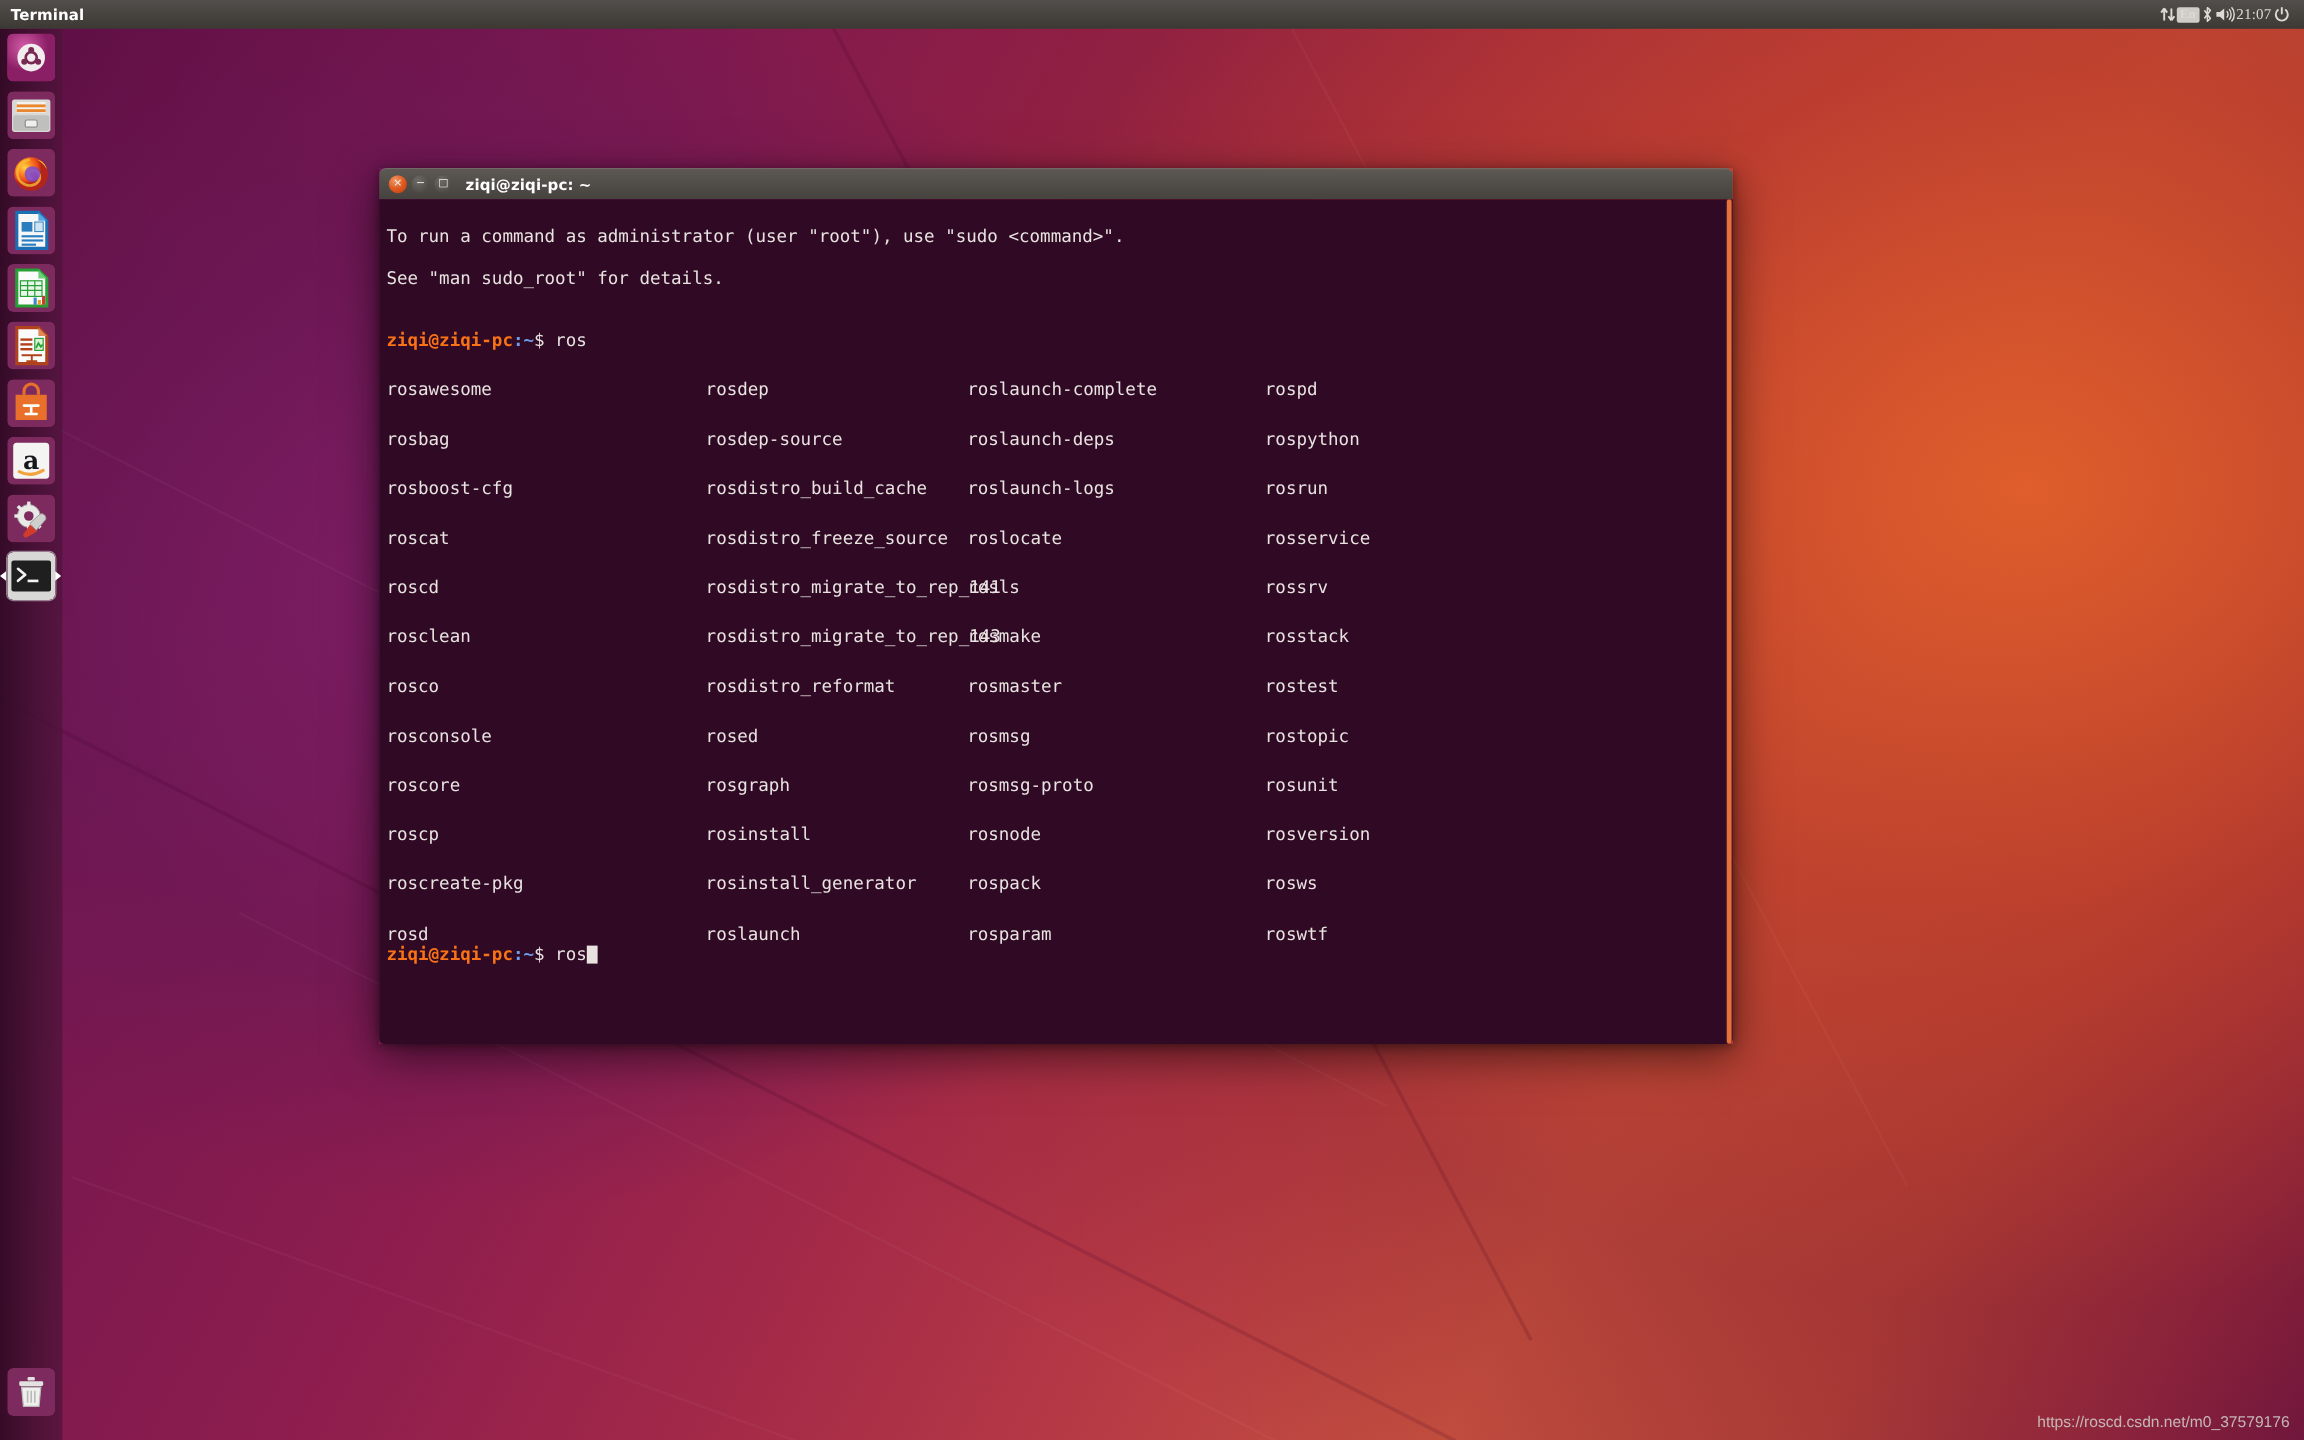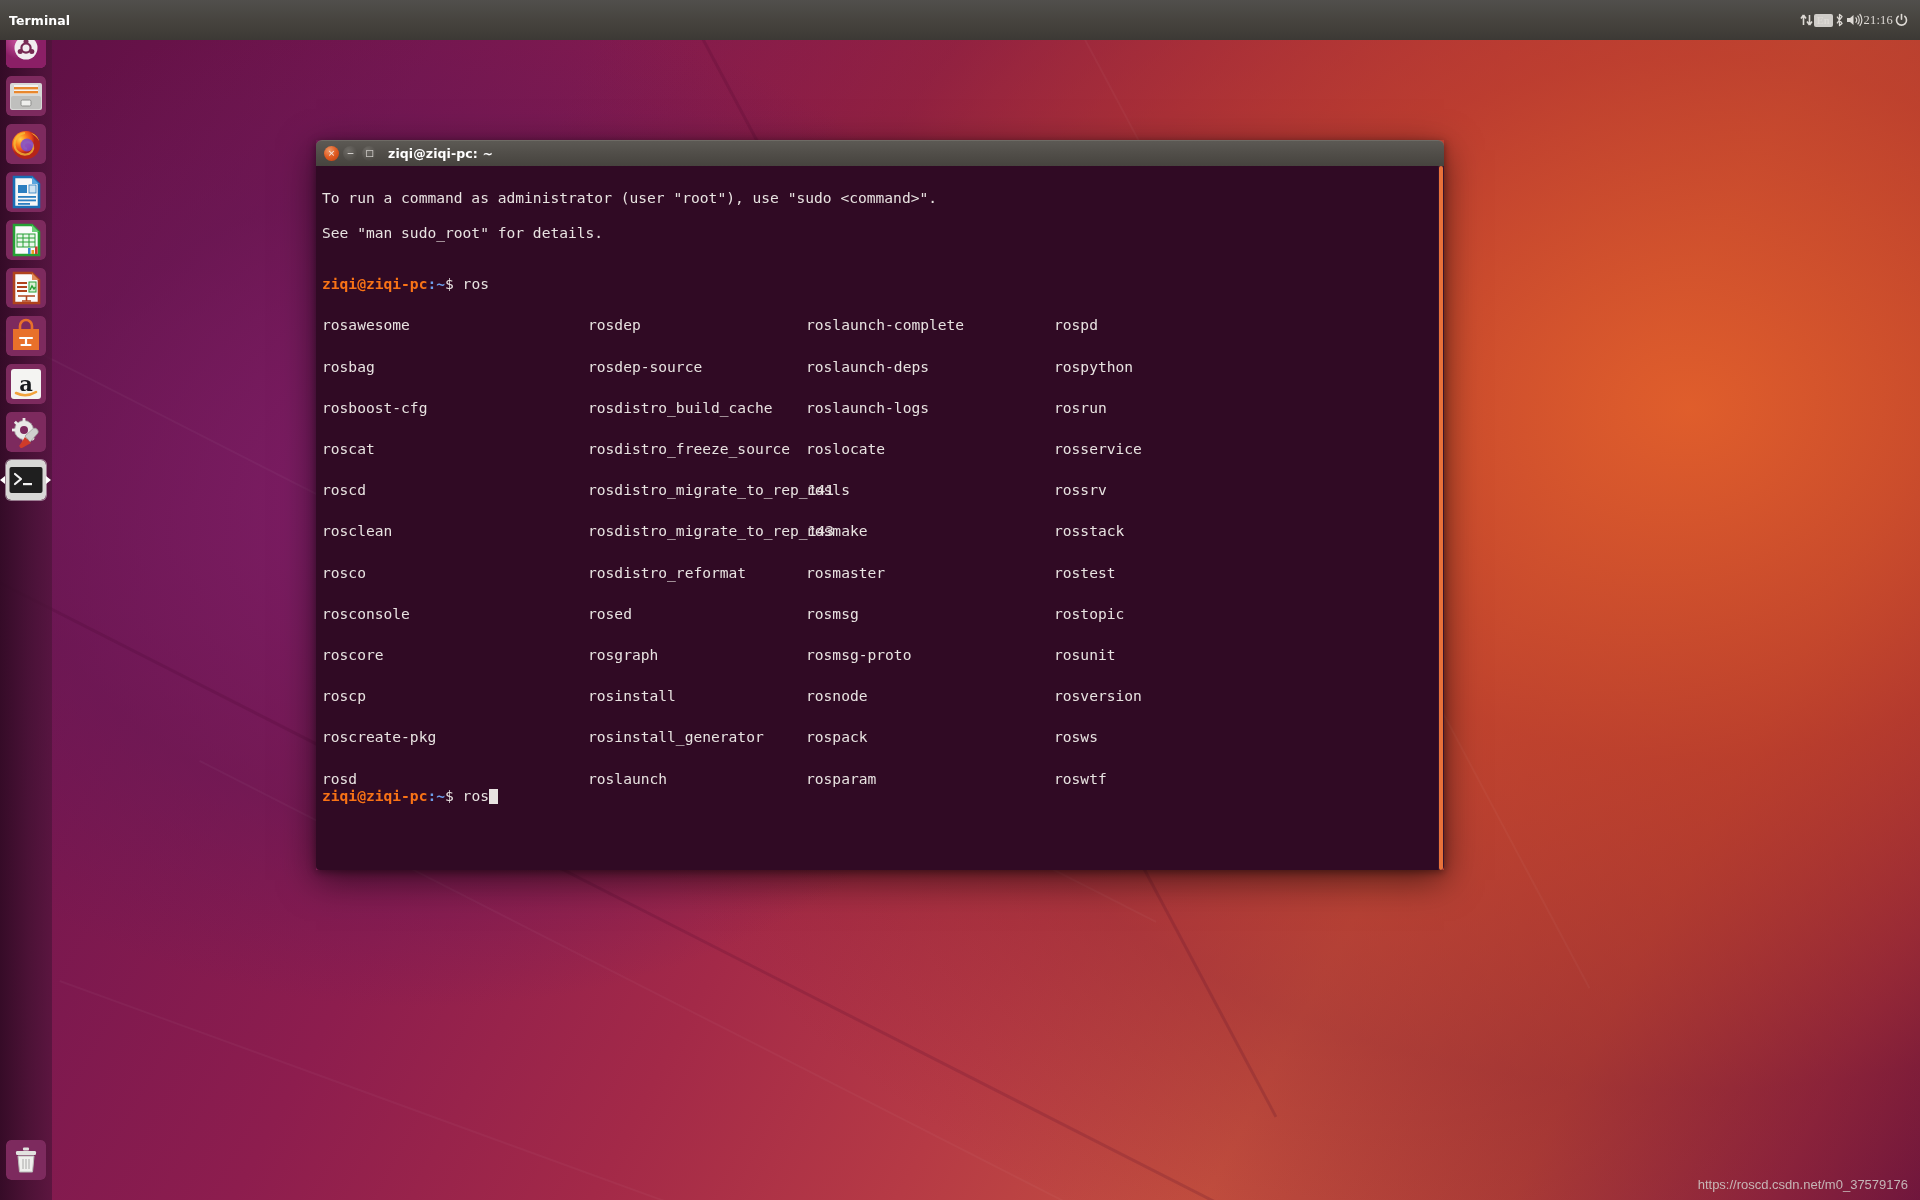--- a/index.html
+++ b/index.html
@@ -17,21 +17,21 @@
       radial-gradient(ellipse 900px 700px at 22% 42%, rgba(126,30,104,0.95) 0%, rgba(104,24,88,0.55) 45%, rgba(80,16,66,0) 72%),
       radial-gradient(ellipse 1400px 1100px at 88% 34%, rgba(226,95,42,0.92) 0%, rgba(190,62,40,0.72) 32%, rgba(140,34,44,0.35) 62%, rgba(96,18,50,0) 85%),
       linear-gradient(118deg, #5c0f44 0%, #76174f 18%, #8d1d4e 34%, #a32948 48%, #b63a45 60%, #c4503f 72%, #b04038 84%, #8a2340 94%, #6a1440 100%);
   }
   
   #desktop .streak{ position:absolute; background:rgba(255,255,255,0.035); transform-origin:0 0; }
   #desktop .streak.dark{ background:rgba(60,0,40,0.16); }
 
   
   #panel{
-    position:absolute; left:0; top:0; width:1920px; height:40px;
+    position:absolute; left:0; top:0; width:1920px; height:24px;
     background:linear-gradient(180deg,#514f4c 0%,#47443f 50%,#3c3935 100%);
     color:#e8e6e3; font-size:12.5px;
     display:flex; align-items:center; z-index:50;
   }
   #panel .app-title{
     margin-left:9px; font-weight:bold; font-size:12.5px; letter-spacing:.1px;
     color:#ffffff; font-family:"DejaVu Sans", sans-serif;
   }
   #panel .spacer{ flex:1; }
   #panel .tray{ display:flex; align-items:center; gap:1px; margin-right:11px;font-family:Liberation Serif, serif; }
@@ -157,21 +157,21 @@
 
     <span class="item">
       <svg width="17" height="14" viewBox="0 0 17 14">
         <path d="M1 5 L4 5 L7.5 2 L7.5 12 L4 9 L1 9 Z" fill="#ddd9d4"></path>
         <path d="M9.6 4.3 A4.2 4.2 0 0 1 9.6 9.7" stroke="#ddd9d4" stroke-width="1.2" fill="none"></path>
         <path d="M11.6 2.6 A6.6 6.6 0 0 1 11.6 11.4" stroke="#ddd9d4" stroke-width="1.2" fill="none"></path>
         <path d="M13.6 1 A9 9 0 0 1 13.6 13" stroke="#ddd9d4" stroke-width="1.2" fill="none"></path>
       </svg>
     </span>
 
-    <span class="item clock">21:16</span>
+    <span class="item clock">21:07</span>
 
     <span class="item">
       <svg width="15" height="15" viewBox="0 0 15 15">
         <path d="M7.5 1.6 L7.5 6.2" stroke="#ddd9d4" stroke-width="1.6" fill="none" stroke-linecap="round"></path>
         <path d="M4.2 3.4 A5 5 0 1 0 10.8 3.4" stroke="#ddd9d4" stroke-width="1.6" fill="none" stroke-linecap="round"></path>
       </svg>
     </span>
 
   </div>
 </div>

